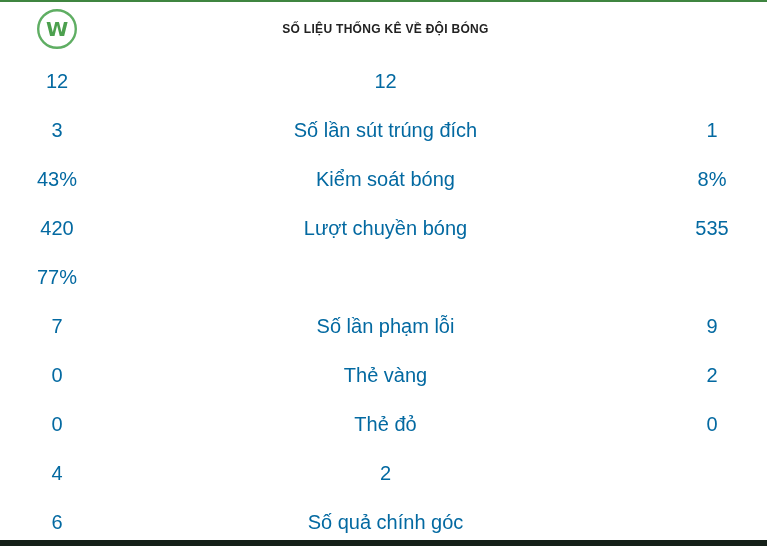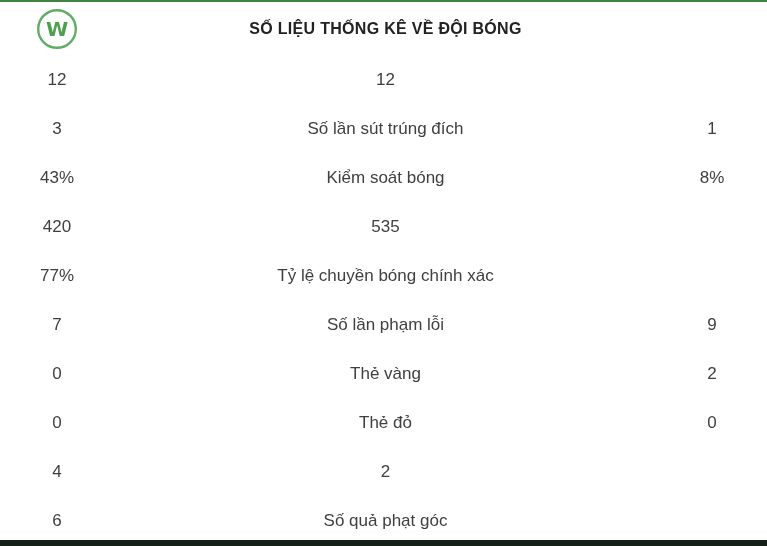--- a/index.html
+++ b/index.html
@@ -32,40 +32,40 @@
     height: 56px;
     padding-top: 2px;
   }
   .logo-cell {
     display: flex;
     align-items: center;
     justify-content: center;
   }
   .stats-title {
     text-align: center;
-    font-size: 16px;
+    font-size: 12px;
     font-weight: 700;
     color: #222222;
     letter-spacing: 0.3px;
   }
   .rows {
     display: flex;
     flex-direction: column;
     height: 490px;
   }
   .stat-row {
     flex: 1;
     display: grid;
     grid-template-columns: 114px 1fr 110px;
     align-items: center;
   }
   .stat-row .cell {
     text-align: center;
-    font-size: 17px;
-    color: #404040;
+    font-size: 20px;
+    color: #0369a1;
     line-height: 1.2;
   }
 </style>
 </head>
 <body>
 
 <div class="page">
   <div class="top-accent"></div>
 
   <div class="stats-header">
@@ -91,26 +91,26 @@
     </div>
 
     <div class="stat-row">
       <div class="cell">43%</div>
       <div class="cell">Kiểm soát bóng</div>
       <div class="cell">8%</div>
     </div>
 
     <div class="stat-row">
       <div class="cell">420</div>
+      <div class="cell">Lượt chuyền bóng</div>
       <div class="cell">535</div>
     </div>
 
     <div class="stat-row">
       <div class="cell">77%</div>
-      <div class="cell">Tỷ lệ chuyền bóng chính xác</div>
     </div>
 
     <div class="stat-row">
       <div class="cell">7</div>
       <div class="cell">Số lần phạm lỗi</div>
       <div class="cell">9</div>
     </div>
 
     <div class="stat-row">
       <div class="cell">0</div>
@@ -124,18 +124,18 @@
       <div class="cell">0</div>
     </div>
 
     <div class="stat-row">
       <div class="cell">4</div>
       <div class="cell">2</div>
     </div>
 
     <div class="stat-row">
       <div class="cell">6</div>
-      <div class="cell">Số quả phạt góc</div>
+      <div class="cell">Số quả chính góc</div>
     </div>
   </div>
 
   <div class="bottom-bar"></div>
 </div>
 
 </body></html>

